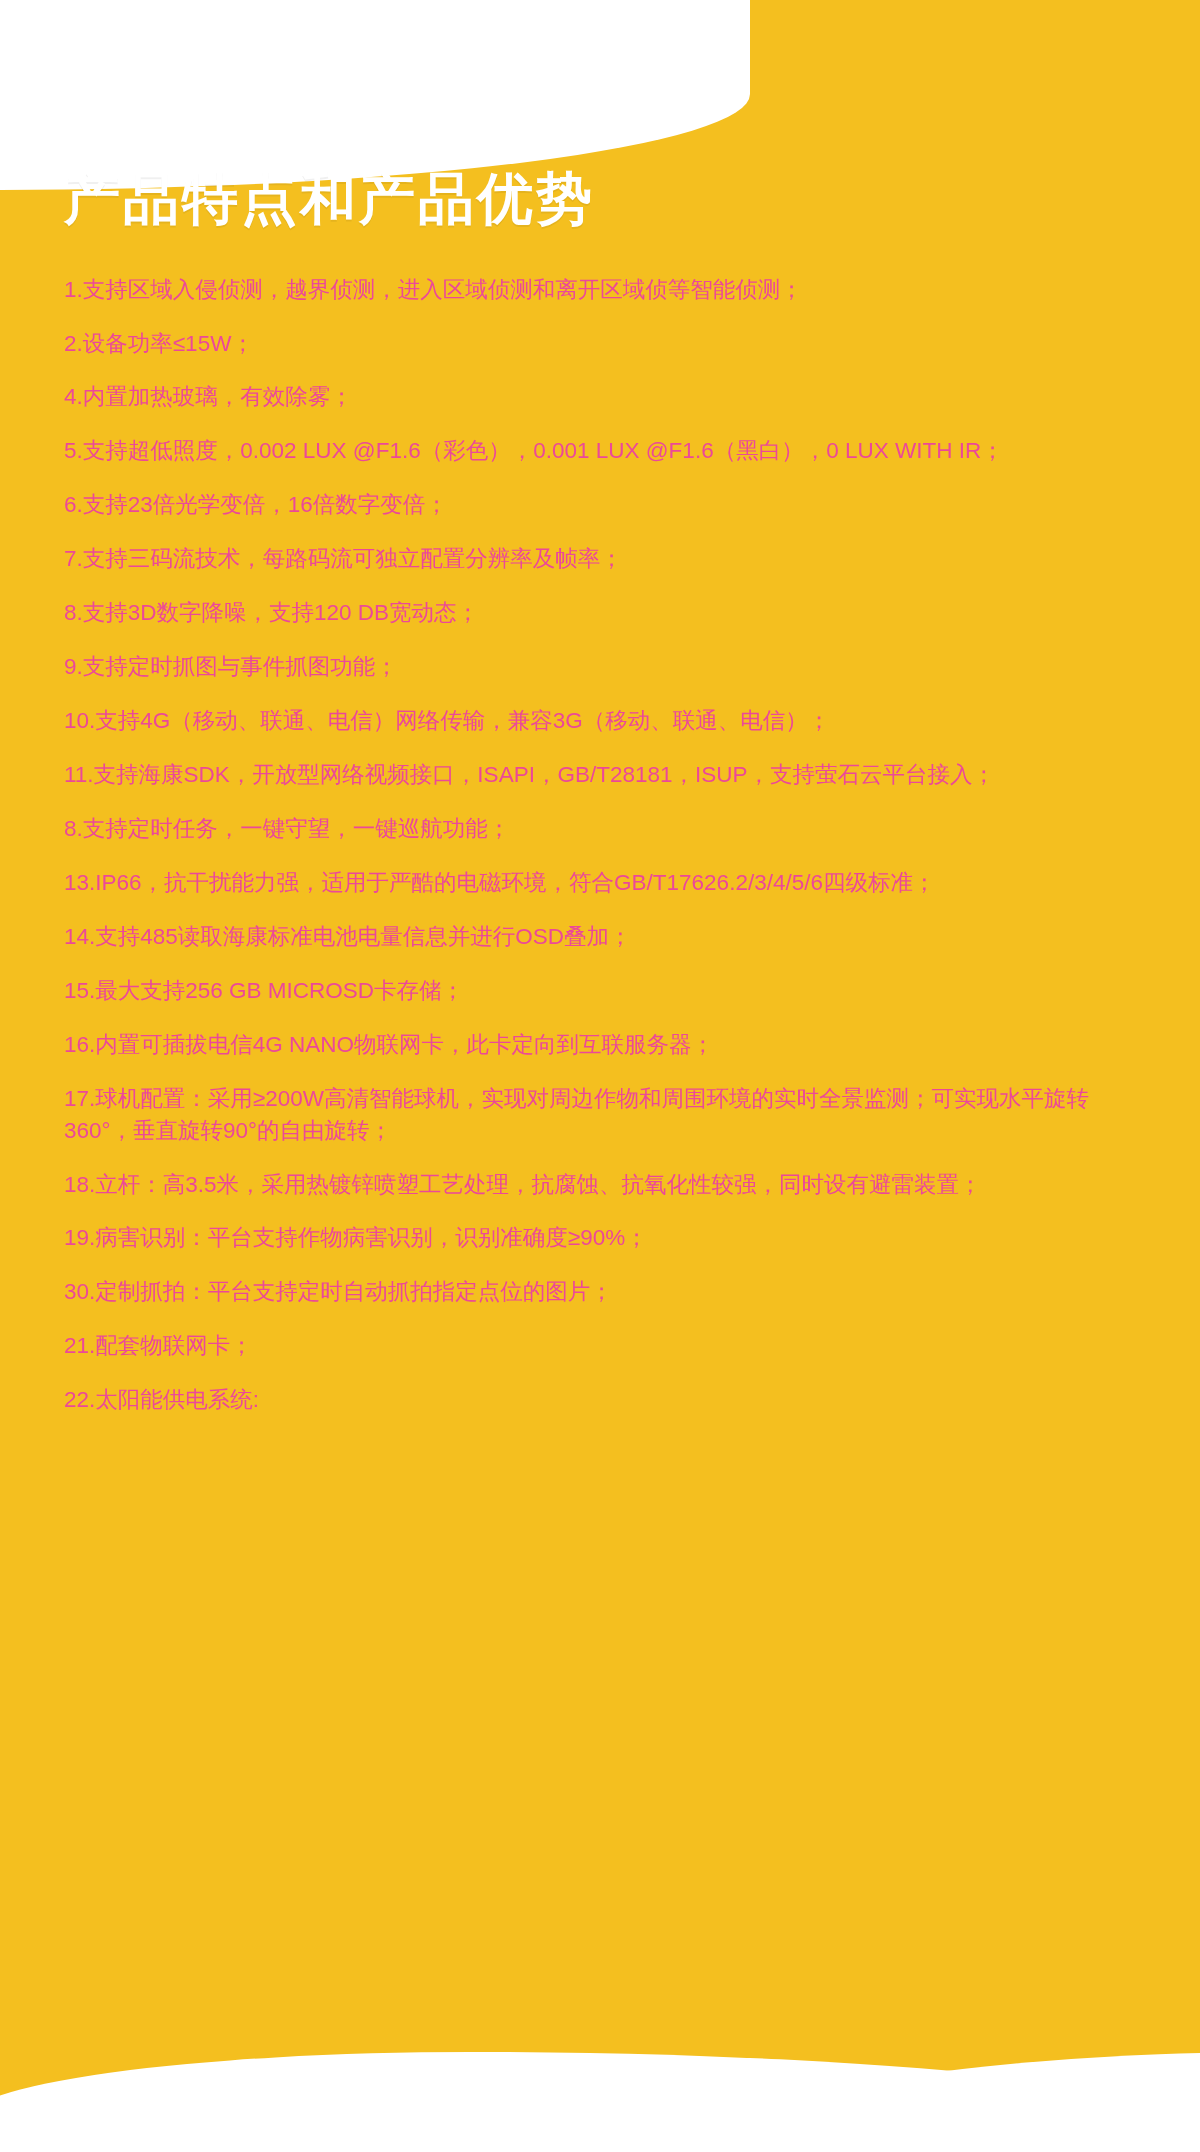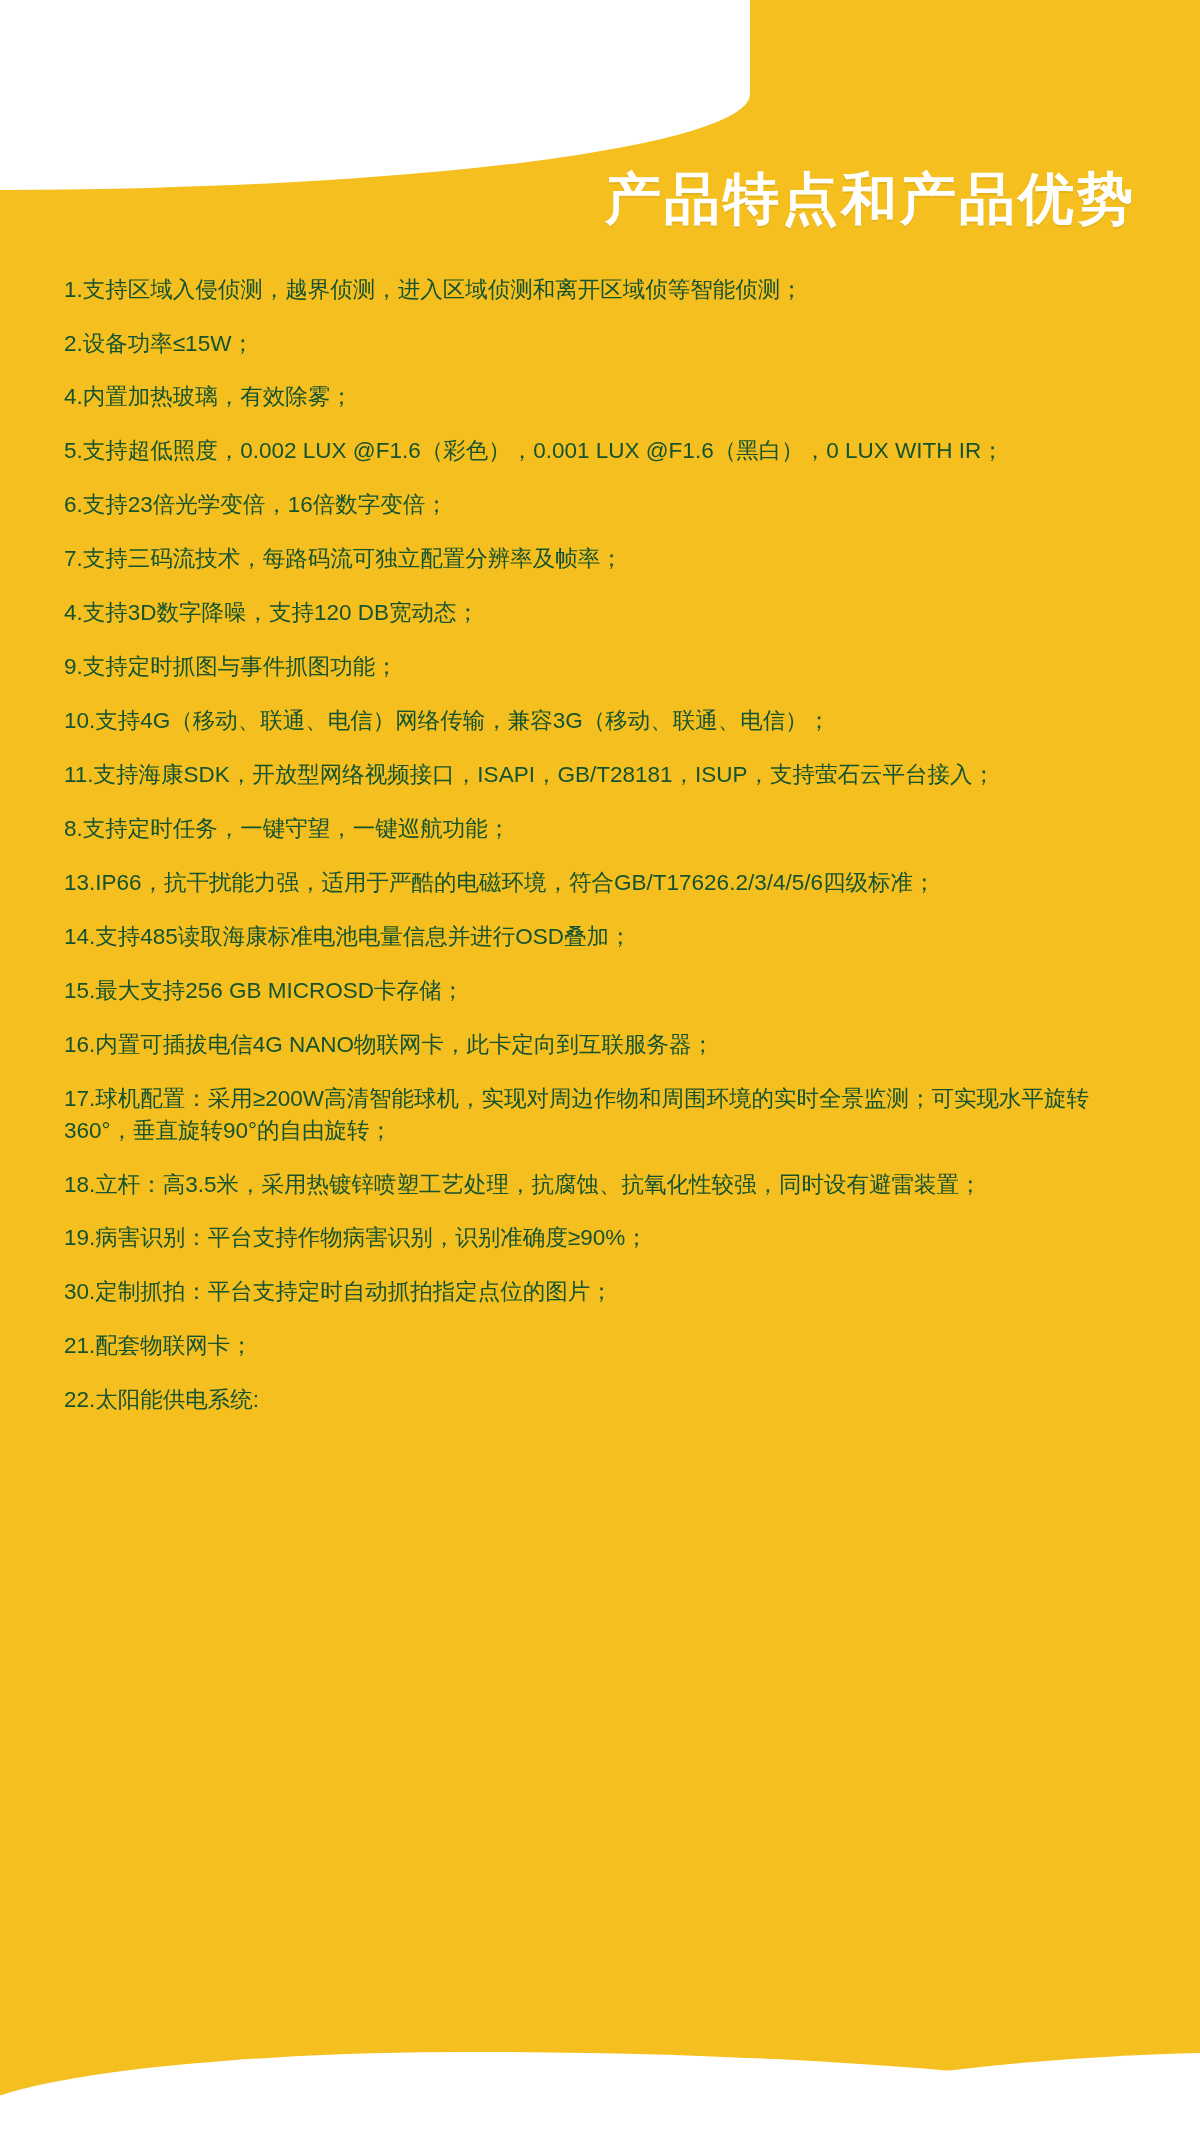--- a/index.html
+++ b/index.html
@@ -73,37 +73,37 @@
     left: 0;
     top: 0;
     width: 1200px;
     height: 2152px;
     padding: 0 64px;
   }
 
   .title {
     margin: 0;
     padding-top: 168px;
-    text-align: right;
+    text-align: left;
     color: #ffffff;
     font-size: 56px;
     font-weight: bold;
     letter-spacing: 3px;
     line-height: 1.1;
     text-shadow: 0 2px 0 rgba(0,0,0,0.06);
   }
 
   .list {
     margin: 0;
     padding: 0;
     list-style: none;
     margin-top: 44px;
   }
   .list li {
-    color: #14532d;
+    color: #ec4899;
     font-size: 22.5px;
     line-height: 1.42;
     margin-bottom: 22px;
     letter-spacing: 0px;
     word-break: break-word;
   }
   .list li:last-child { margin-bottom: 8px; }
 </style>
 </head>
 <body>
@@ -118,21 +118,21 @@
   <div class="content">
     <h1 class="title">产品特点和产品优势</h1>
 
     <ul class="list">
       <li>1.支持区域入侵侦测，越界侦测，进入区域侦测和离开区域侦等智能侦测；</li>
       <li>2.设备功率≤15W；</li>
       <li>4.内置加热玻璃，有效除雾；</li>
       <li>5.支持超低照度，0.002 LUX @F1.6（彩色），0.001 LUX @F1.6（黑白），0 LUX WITH IR；</li>
       <li>6.支持23倍光学变倍，16倍数字变倍；</li>
       <li>7.支持三码流技术，每路码流可独立配置分辨率及帧率；</li>
-      <li>4.支持3D数字降噪，支持120 DB宽动态；</li>
+      <li>8.支持3D数字降噪，支持120 DB宽动态；</li>
       <li>9.支持定时抓图与事件抓图功能；</li>
       <li>10.支持4G（移动、联通、电信）网络传输，兼容3G（移动、联通、电信）；</li>
       <li>11.支持海康SDK，开放型网络视频接口，ISAPI，GB/T28181，ISUP，支持萤石云平台接入；</li>
       <li>8.支持定时任务，一键守望，一键巡航功能；</li>
       <li>13.IP66，抗干扰能力强，适用于严酷的电磁环境，符合GB/T17626.2/3/4/5/6四级标准；</li>
       <li>14.支持485读取海康标准电池电量信息并进行OSD叠加；</li>
       <li>15.最大支持256 GB MICROSD卡存储；</li>
       <li>16.内置可插拔电信4G NANO物联网卡，此卡定向到互联服务器；</li>
       <li>17.球机配置：采用≥200W高清智能球机，实现对周边作物和周围环境的实时全景监测；可实现水平旋转360°，垂直旋转90°的自由旋转；</li>
       <li>18.立杆：高3.5米，采用热镀锌喷塑工艺处理，抗腐蚀、抗氧化性较强，同时设有避雷装置；</li>

